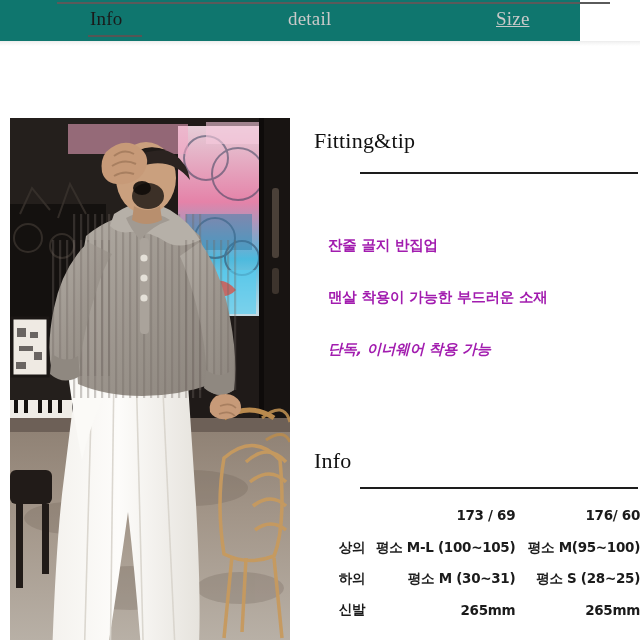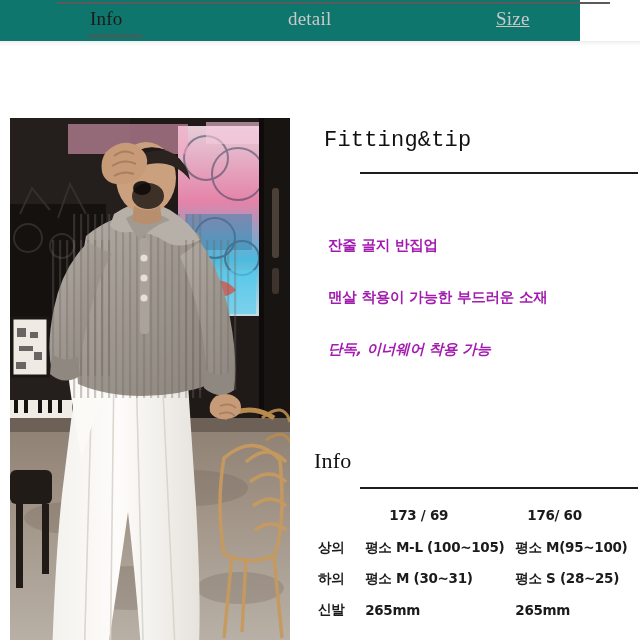--- a/index.html
+++ b/index.html
@@ -86,21 +86,21 @@
     width: 340px;
     height: 540px;
   }
   .section-title {
     font-size: 22px;
     color: #111111;
     letter-spacing: 0.2px;
     margin: 0;
     font-weight: normal;
   }
-  .title-fitting { position: absolute; left: 24px; top: 28px; font-family: Liberation Mono, monospace; }
+  .title-fitting { position: absolute; left: 14px; top: 28px; }
   .rule-fitting {
     position: absolute;
     left: 60px; top: 72px;
     width: 278px; height: 2px;
     background: #1d1d1d;
   }
   .title-model { position: absolute; left: 14px; top: 348px; }
   .rule-model {
     position: absolute;
     left: 60px; top: 387px;
@@ -134,20 +134,21 @@
   }
   .model-table td {
     padding: 0;
     height: 31px;
     vertical-align: middle;
     font-size: 13.5px;
     font-weight: bold;
     color: #1b1b1b;
     white-space: nowrap;
     letter-spacing: -0.3px;
+    text-align: right;
   }
   .col-label { width: 66px; text-align: left; padding-left: 4px !important; }
   .col-a { width: 136px; text-align: left; }
   .col-b { width: 124px; text-align: left; }
   .hdr-row td { height: 34px; }
   .hdr-a { padding-left: 24px !important; }
   .hdr-b { padding-left: 12px !important; }
 </style>
 </head>
 <body>

